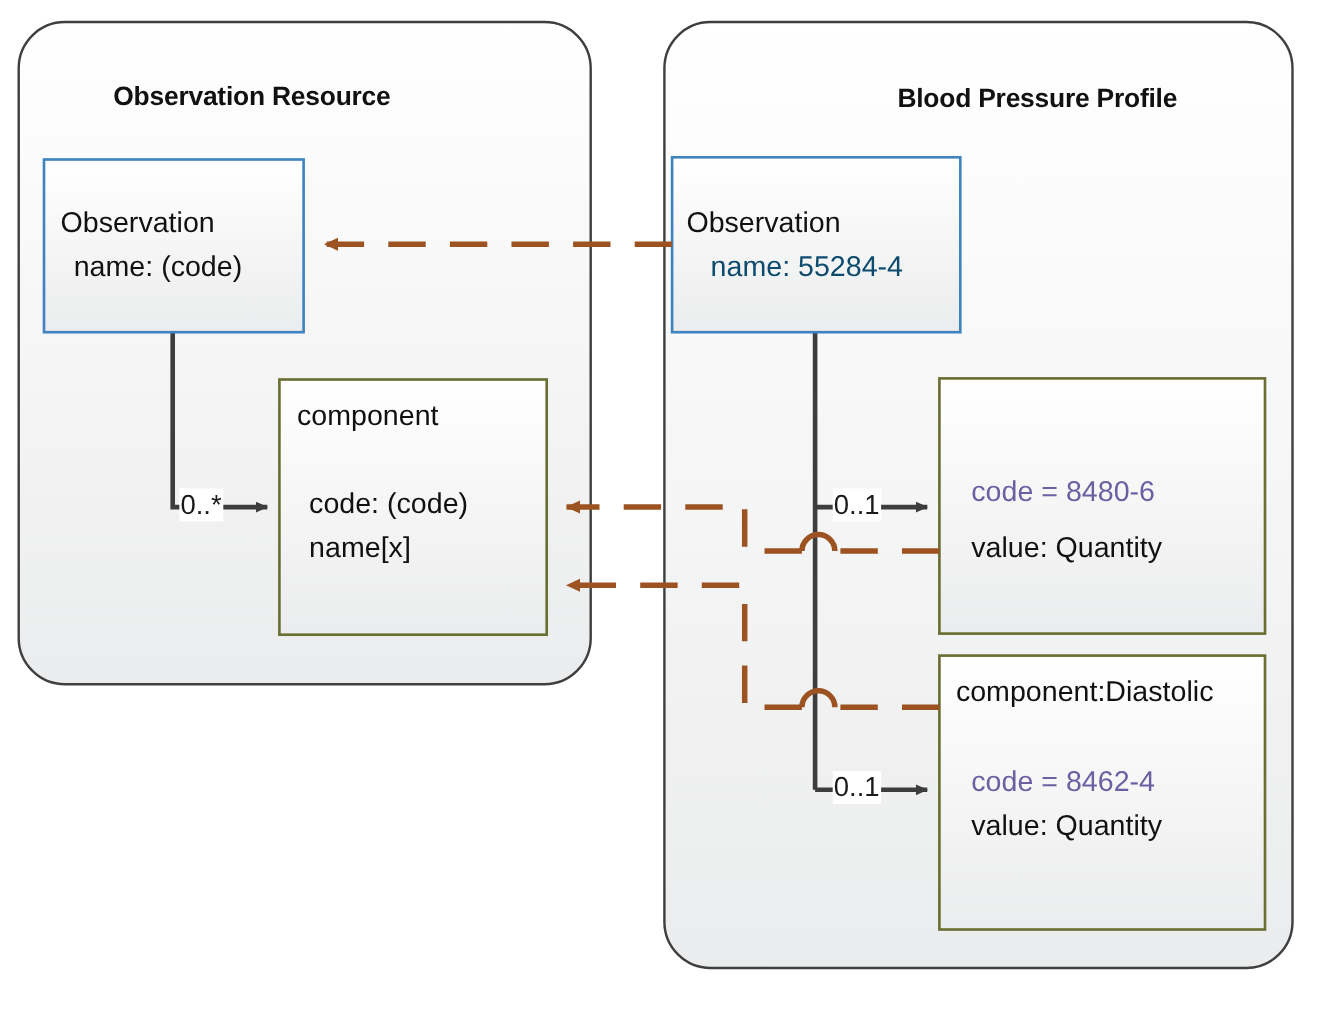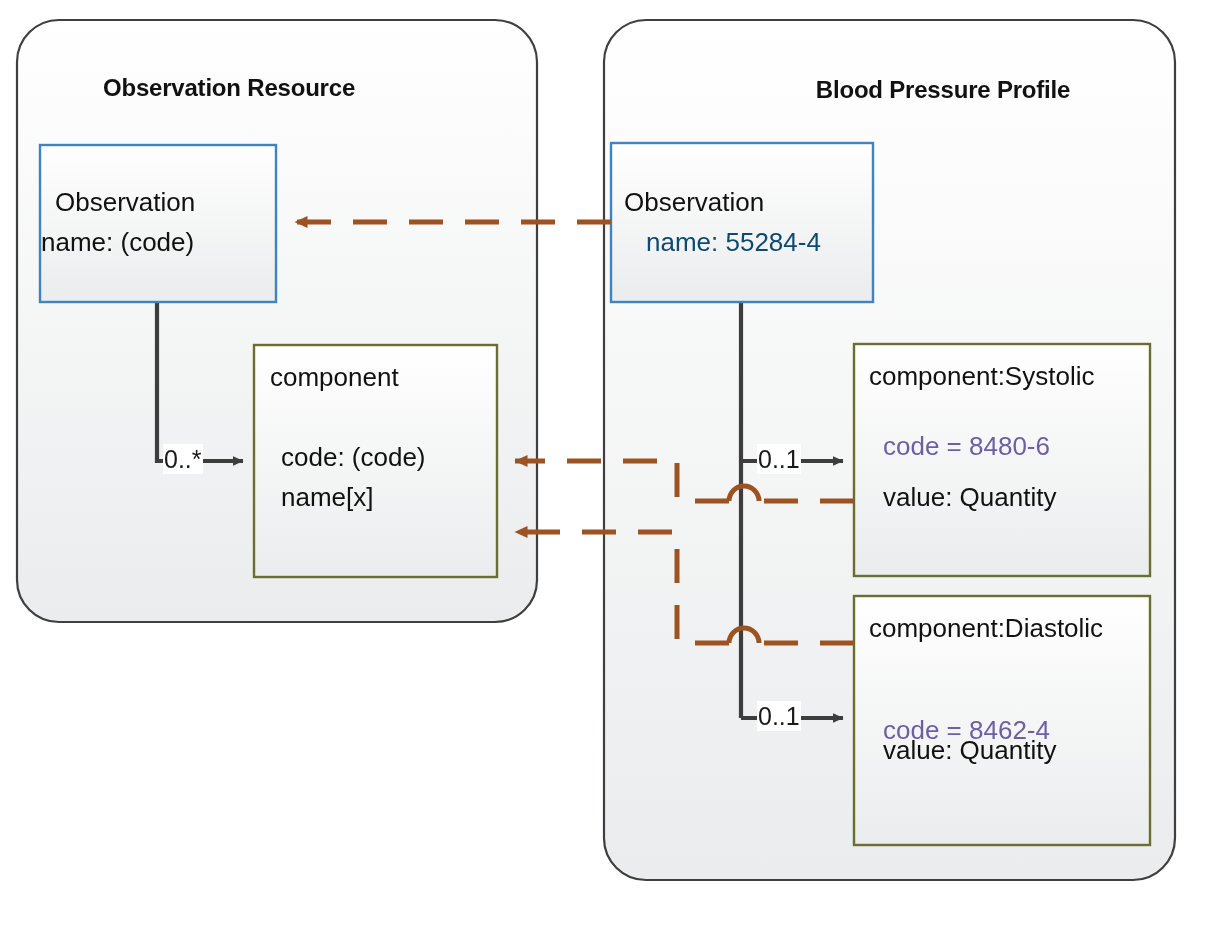--- a/index.html
+++ b/index.html
@@ -106,39 +106,36 @@
     <path d="M854,643 L759,643" fill="none" stroke="#9c5321" stroke-width="5" stroke-dasharray="34 22" stroke-linecap="butt"></path>
     <path d="M759,643 A10,10 0 0 0 729,643" fill="none" stroke="#9c5321" stroke-width="5" stroke-linecap="butt"></path>
     <path d="M729,643 L677,643 L677,532 L515,532" fill="none" stroke="#9c5321" stroke-width="5" stroke-dasharray="34 22" stroke-linecap="butt" marker-end="url(#orangeArrowL)"></path>
   </svg>
 
   <div class="panel-title" style="left:17px; top:74px; width:424px;">Observation Resource</div>
 
   <div class="panel-title" style="left:604px; top:76px; width:678px;">Blood Pressure Profile</div>
 
   <div class="box-text" style="left:55px; top:182px;">Observation</div>
-  <div class="box-text" style="left:41px; top:222px;">name: (code)</div>
+  <div class="box-text" style="left:67px; top:222px;">name: (code)</div>
 
   <div class="box-text" style="left:270px; top:357px;">component</div>
   <div class="box-text" style="left:281px; top:437px;">code: (code)</div>
   <div class="box-text" style="left:281px; top:477px;">name[x]</div>
 
   <div class="box-text" style="left:624px; top:182px;">Observation</div>
   <div class="box-text purple" style="left:646px; top:222px; color:#0c4a6e;">name: 55284-4</div>
 
-  <div class="clip-host" style="left:856px; top:356px; width:292px; height:42px;">
-    <div class="box-text" style="left:13px; top:0px;">component:Systolic</div>
-  </div>
   <div class="box-text purple" style="left:883px; top:426px; color:#6e5fa3;">code = 8480-6</div>
   <div class="box-text" style="left:883px; top:477px;">value: Quantity</div>
 
   <div class="clip-host" style="left:856px; top:608px; width:244px; height:42px;padding-left:28px;">
     <div class="box-text" style="left:13px; top:0px;">component:Diastolic</div>
   </div>
-  <div class="box-text purple" style="left:883px; top:690px; color:#6e5fa3;margin-top:20px;">code = 8462-4</div>
+  <div class="box-text purple" style="left:883px; top:690px; color:#6e5fa3;">code = 8462-4</div>
   <div class="box-text" style="left:883px; top:730px;">value: Quantity</div>
 
   <div class="mult-label" style="left:163px; top:444px;">0..*</div>
 
   <div class="mult-label" style="left:757px; top:444px;">0..1</div>
 
   <div class="mult-label" style="left:757px; top:701px;">0..1</div>
 
 </div>
 

